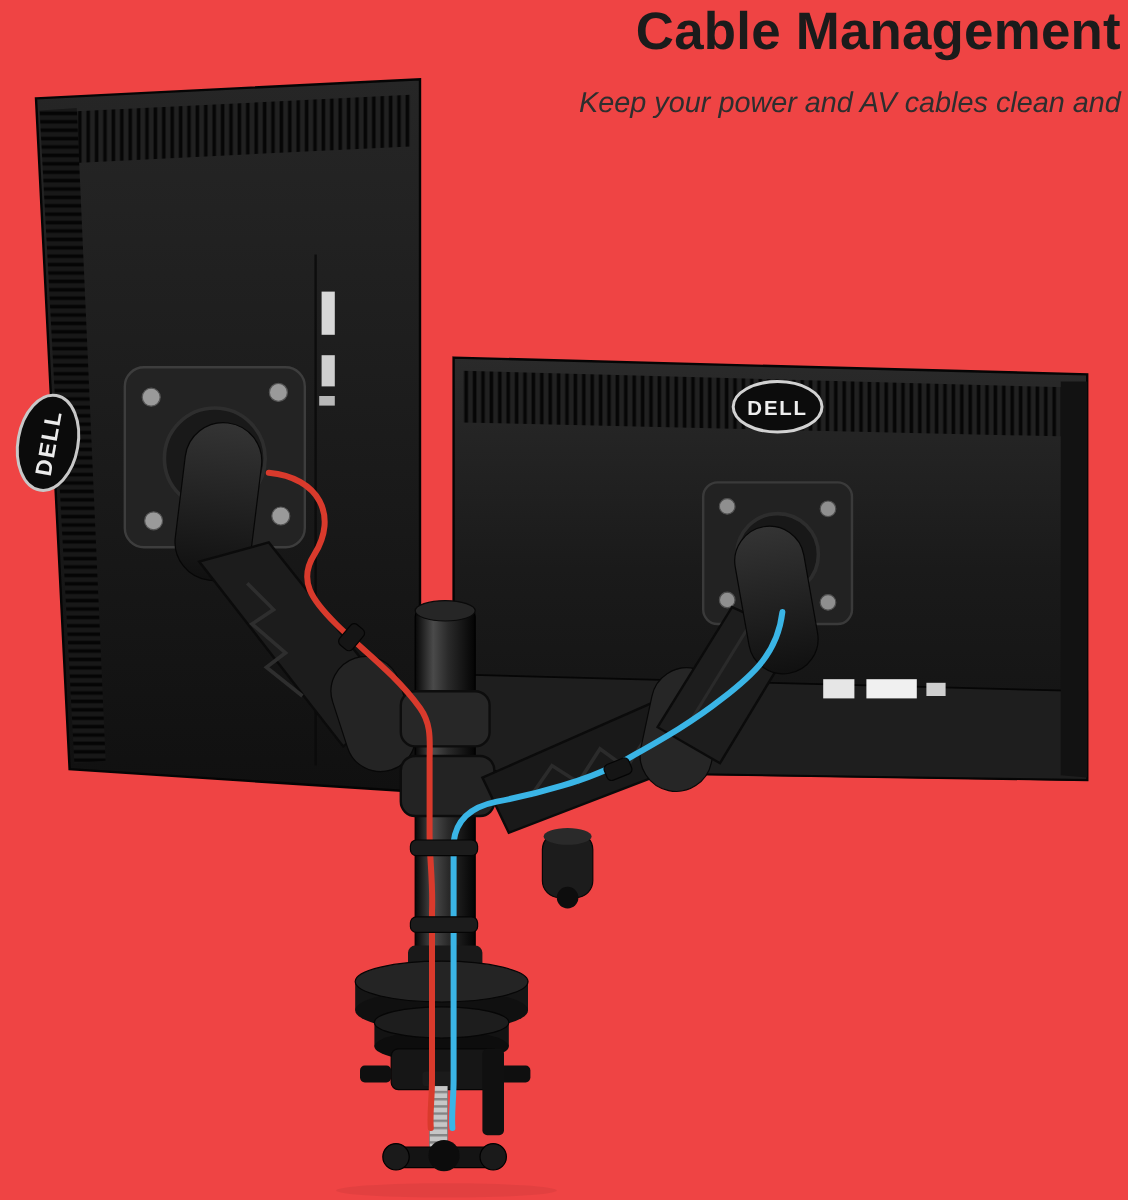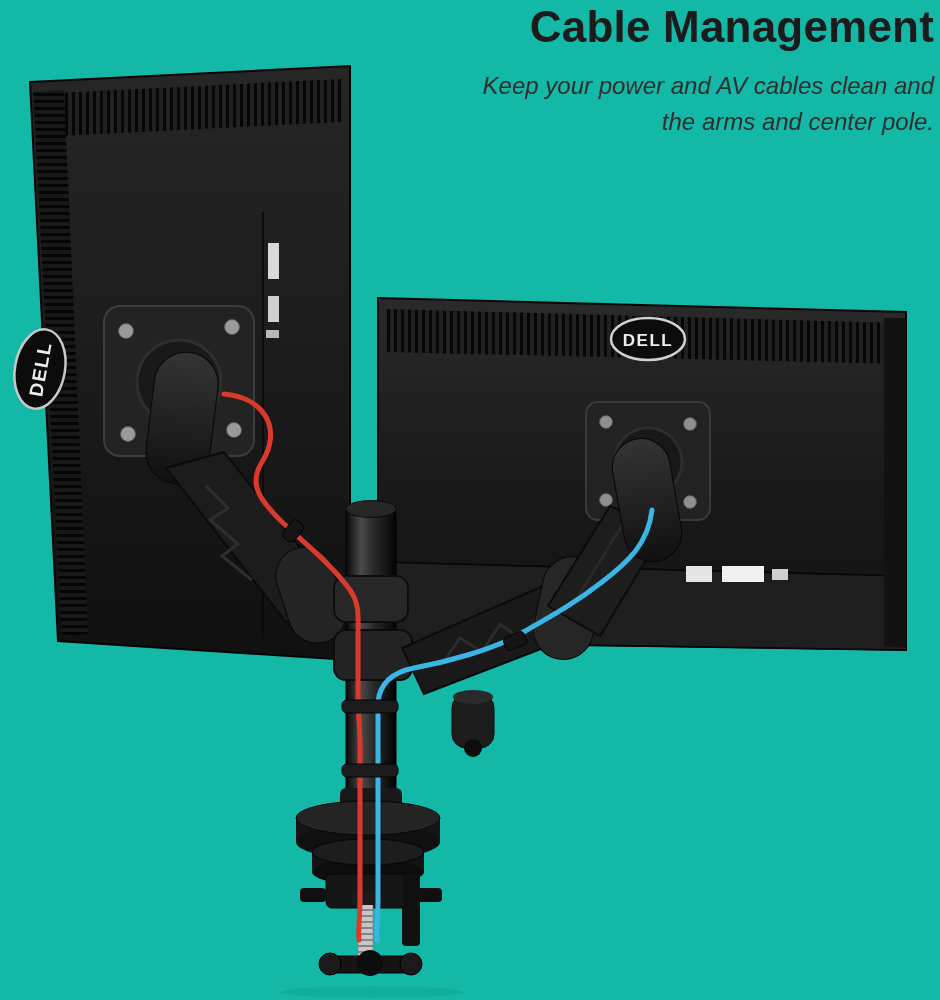--- a/index.html
+++ b/index.html
@@ -5,21 +5,21 @@
   html, body {
     margin: 0;
     padding: 0;
     background: #ffffff;
     font-family: "Liberation Sans", sans-serif;
   }
   .stage {
     position: relative;
     width: 940px;
     height: 1000px;
-    background: #14b8a6;
+    background: #ef4444;
     overflow: hidden;
   }
   .header {
     position: absolute;
     top: 2px;
     right: 6px;
     width: 560px;
     text-align: right;
     z-index: 2;
   }
@@ -47,21 +47,20 @@
 </style>
 </head>
 <body>
 
 <div class="stage">
 
   <div class="header">
     <h1>Cable Management</h1>
     <div class="desc">
       <div>Keep your power and AV cables clean and</div>
-      <div>the arms and center pole.</div>
     </div>
   </div>
 
   <svg class="illustration" width="940" height="1000" viewBox="0 0 940 1000">
     <defs>
       <linearGradient id="gMon" x1="0" y1="0" x2="0" y2="1">
         <stop offset="0" stop-color="#262626"></stop>
         <stop offset="1" stop-color="#101010"></stop>
       </linearGradient>
       <linearGradient id="gMonR" x1="0" y1="0" x2="0" y2="1">

